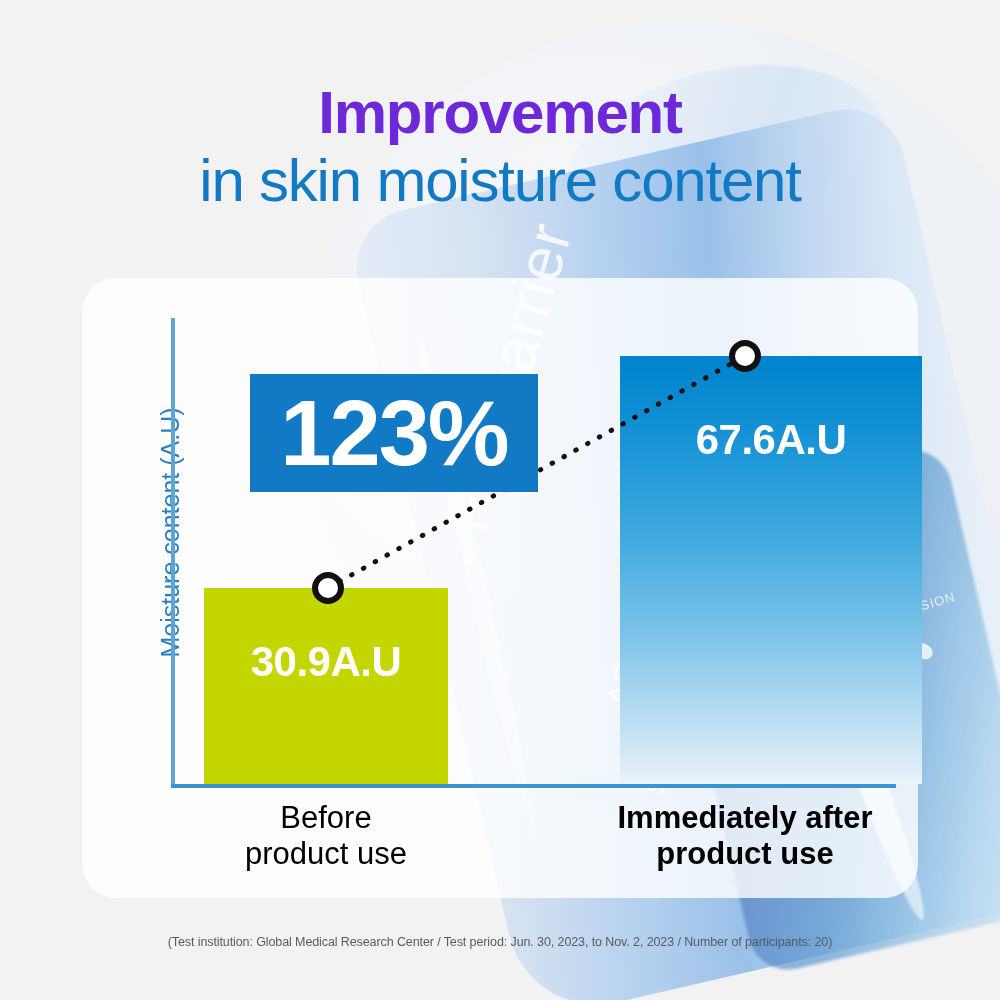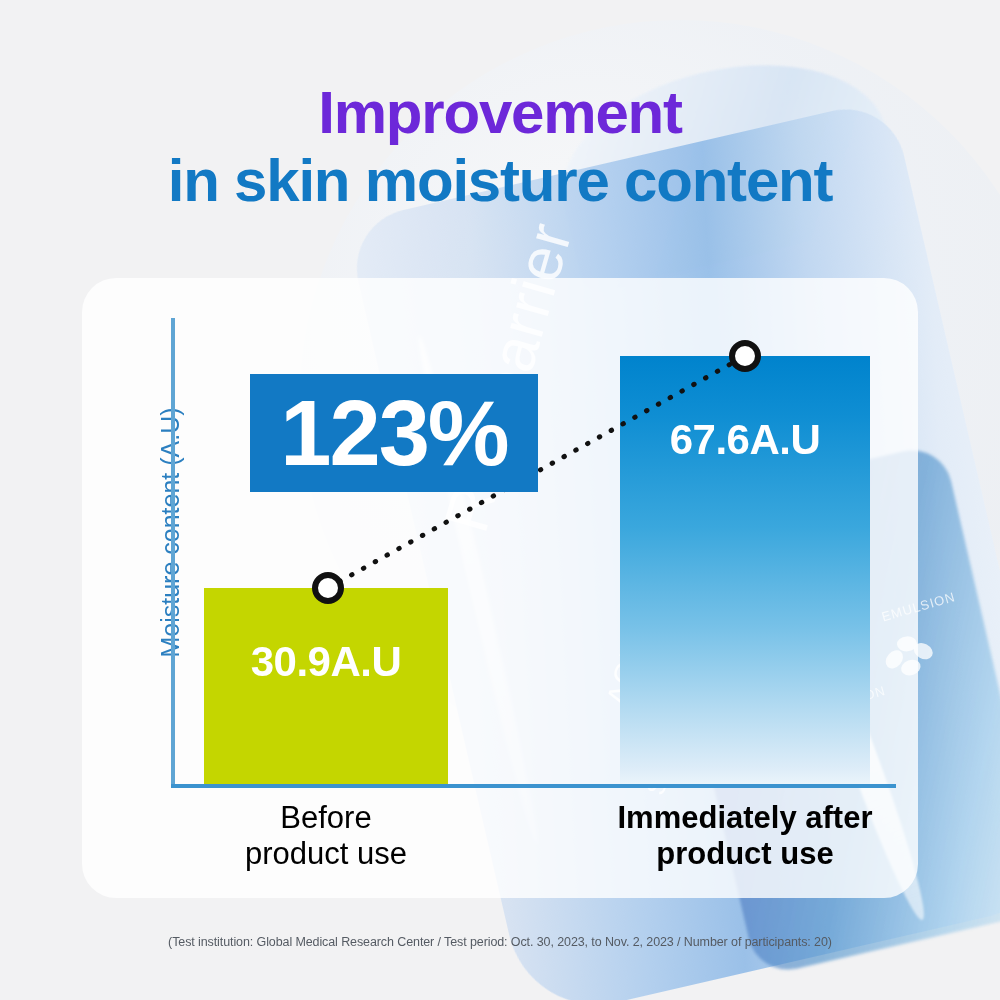--- a/index.html
+++ b/index.html
@@ -185,21 +185,21 @@
     font-size: 60px;
     font-weight: bold;
     color: #6d28d9;
     letter-spacing: -1.2px;
     line-height: 1.04;
   }
   #title-line2 {
     margin: 0;
     padding-top: 6px;
     font-size: 60px;
-    font-weight: bold;
+    font-weight: normal;
     color: #1279c4;
     letter-spacing: -1.2px;
     line-height: 1.04;
   }
 
   
   #chart-card {
     position: absolute;
     left: 82px;
     top: 278px;
@@ -252,21 +252,21 @@
     bottom: 114px;
   }
   #bar-before {
     left: 122px;
     width: 244px;
     height: 196px;
     background: #c4d600;
   }
   #bar-after {
     left: 538px;
-    width: 250px;
+    width: 302px;
     height: 428px;
     background: linear-gradient(180deg,
       #0083cd 0%,
       #0f8ed3 14%,
       #3aa7dd 40%,
       #79c2e8 64%,
       #b2daf1 82%,
       #dcecf8 96%,
       #eaf4fb 100%);
     text-decoration: underline;
@@ -409,14 +409,14 @@
 
     <div id="x-label-after" class="x-label">
       <div>Immediately after</div>
       <div>product use</div>
     </div>
 
   </div>
 </div>
 
 <div id="footnote">
-  <div class="footnote-line">(Test institution: Global Medical Research Center / Test period: Oct. 30, 2023, to Nov. 2, 2023 / Number of participants: 20)</div>
+  <div class="footnote-line">(Test institution: Global Medical Research Center / Test period: Jun. 30, 2023, to Nov. 2, 2023 / Number of participants: 20)</div>
 </div>
 
 </body></html>

